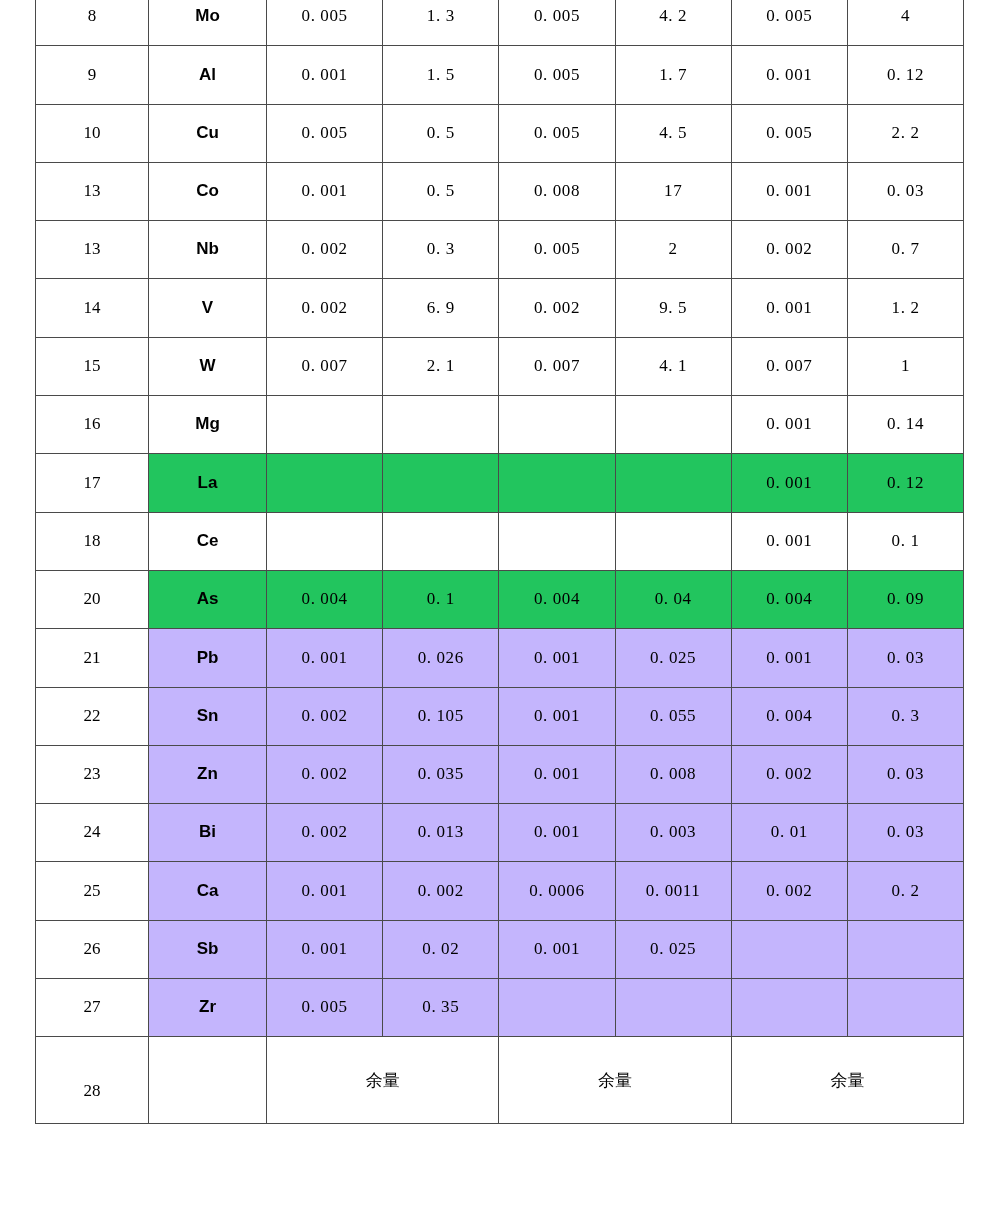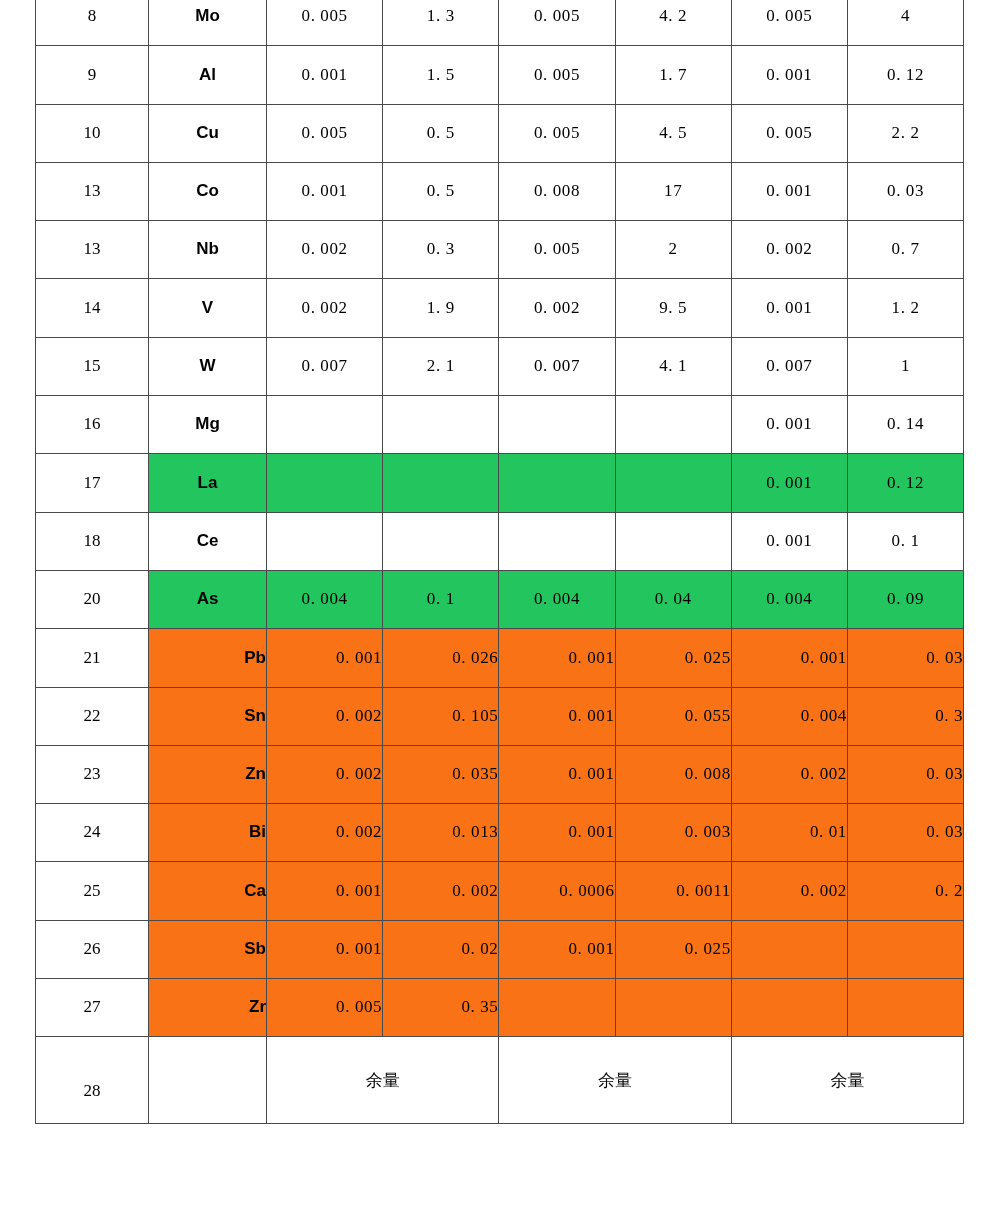--- a/index.html
+++ b/index.html
@@ -53,21 +53,21 @@
     font-size: 17px;
   }
   td.val {
     font-family: "Liberation Serif", "DejaVu Serif", serif;
     font-size: 17px;
     letter-spacing: 0.6px;
   }
   tr.hl-green td.el,
   tr.hl-green td.val { background: #22c55e; }
   tr.hl-yellow td.el,
-  tr.hl-yellow td.val { background: #f97316; text-align: right; }
+  tr.hl-yellow td.val { background: #c4b5fd; }
 
   tr.last-row td { height: 64px; }
   tr.last-row td.idx {
     vertical-align: middle;
     padding-top: 22px;
   }
   td.balance {
     vertical-align: top;
     padding-top: 5px;
     font-family: "DejaVu Sans", "Liberation Sans", sans-serif;
@@ -138,21 +138,21 @@
           <td class="val">0. 3</td>
           <td class="val">0. 005</td>
           <td class="val">2</td>
           <td class="val">0. 002</td>
           <td class="val">0. 7</td>
         </tr>
         <tr class="">
           <td class="idx">14</td>
           <td class="el">V</td>
           <td class="val">0. 002</td>
-          <td class="val">1. 9</td>
+          <td class="val">6. 9</td>
           <td class="val">0. 002</td>
           <td class="val">9. 5</td>
           <td class="val">0. 001</td>
           <td class="val">1. 2</td>
         </tr>
         <tr class="">
           <td class="idx">15</td>
           <td class="el">W</td>
           <td class="val">0. 007</td>
           <td class="val">2. 1</td>

